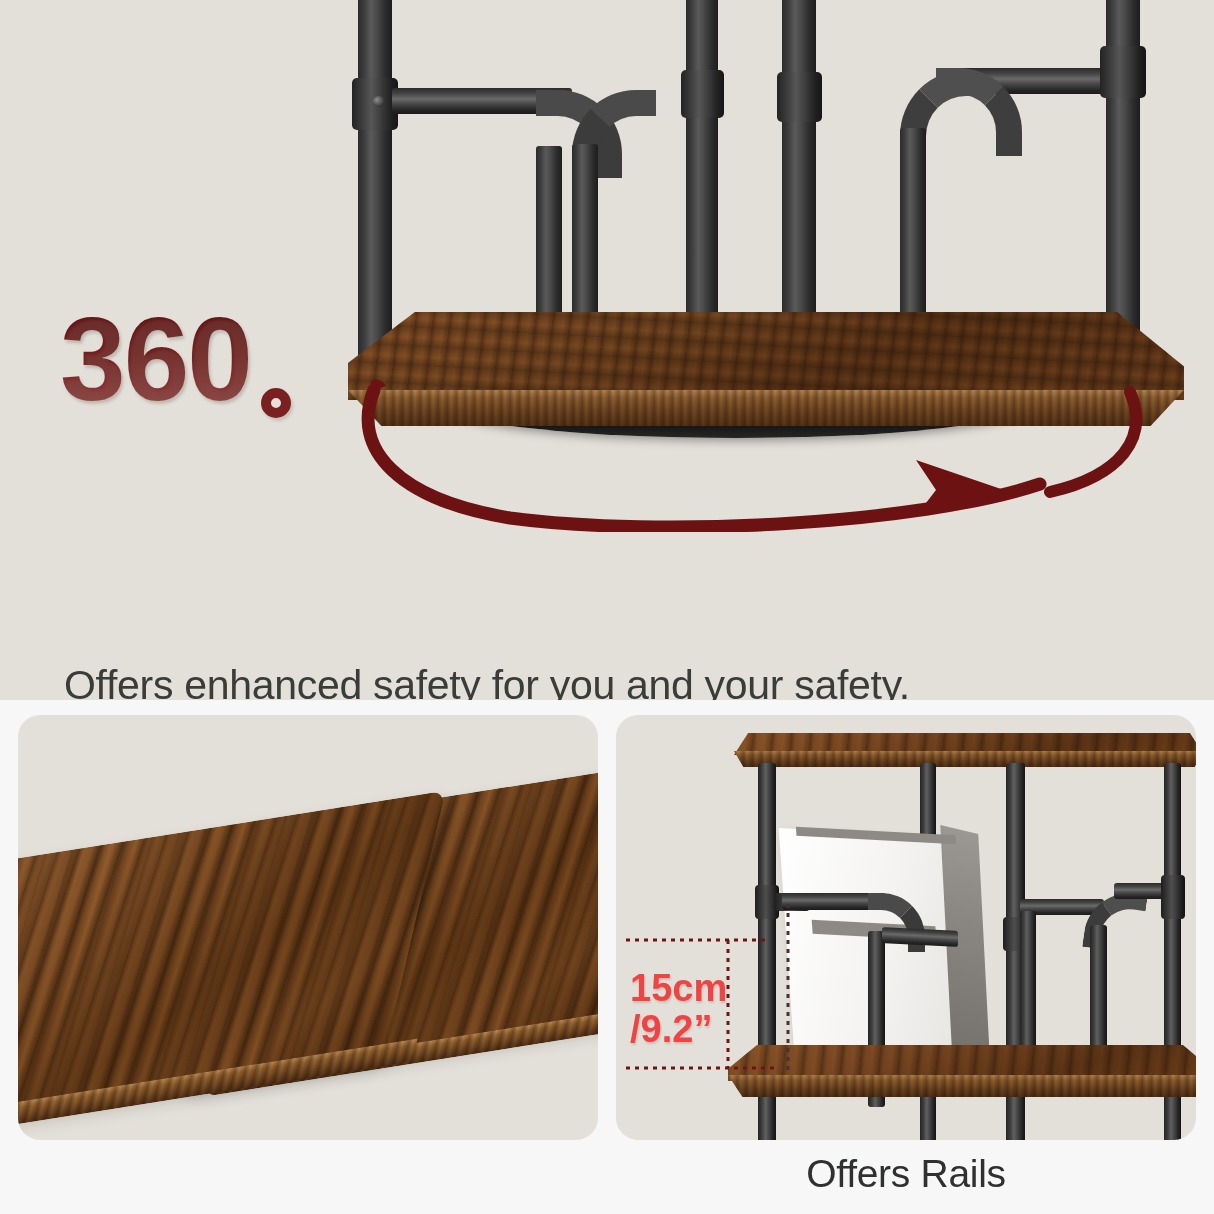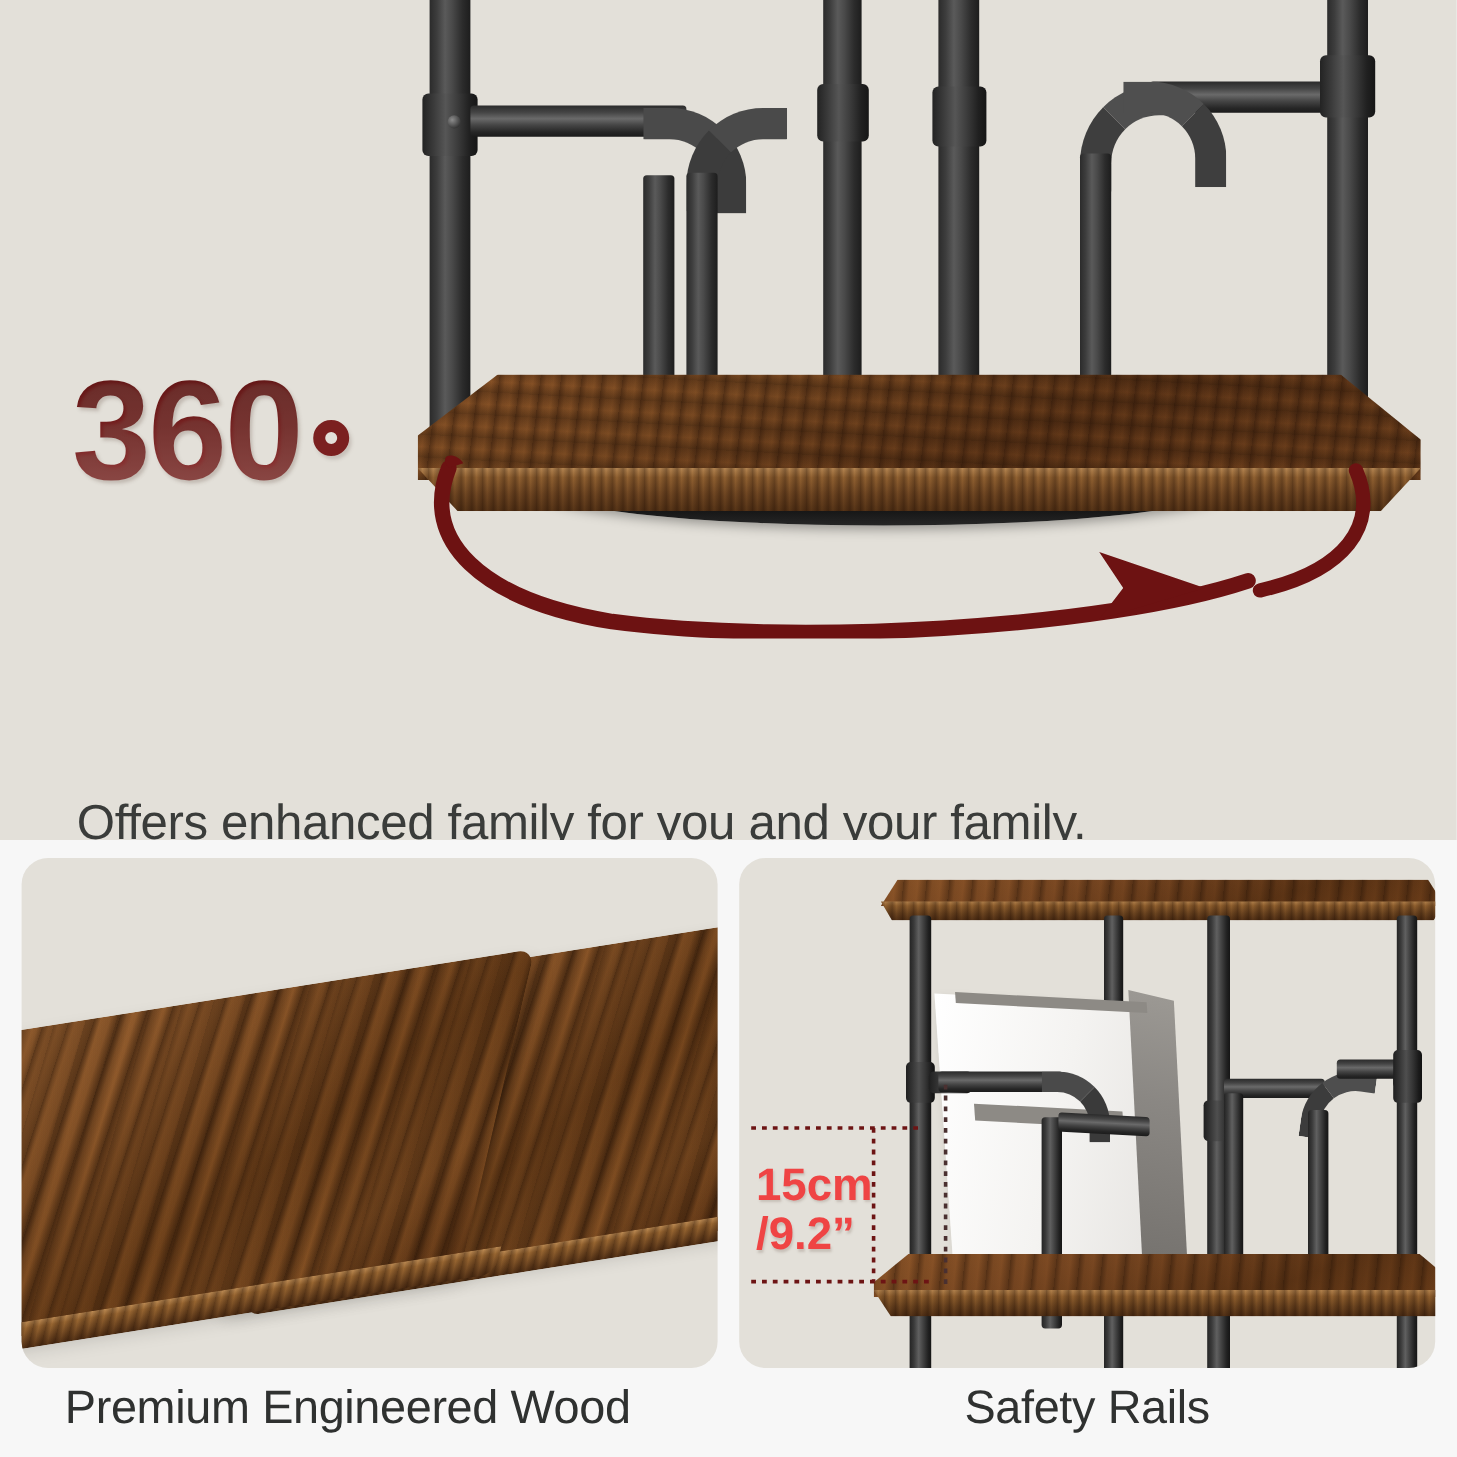--- a/index.html
+++ b/index.html
@@ -94,21 +94,21 @@
     left: 360px; top: 372px;
     width: 790px; height: 160px;
     pointer-events: none;
   }
 
   
   .deg-badge {
     position: absolute;
     left: 60px; top: 300px;
     display: flex;
-    align-items: center;
+    align-items: flex-end;
     text-shadow: 2px 3px 3px rgba(120,100,90,0.30);
   }
   .deg-num {
     font-size: 118px;
     font-weight: bold;
     line-height: 1;
     letter-spacing: -2px;
     background: linear-gradient(to bottom, #5d1212 0%, #761f1f 48%, #9c4444 100%);
     -webkit-background-clip: text;
     background-clip: text;
@@ -300,40 +300,39 @@
     <path d="M 14 18 C 4 6, 20 4, 26 14" fill="#6d1212"></path>
     <path d="M 770 20 C 790 66, 760 104, 690 120" fill="none" stroke="#6d1212" stroke-width="12" stroke-linecap="round"></path>
     <polygon points="556,88 644,118 556,144 576,118" fill="#6d1212"></polygon>
   </svg>
 
   <div class="deg-badge">
     <span class="deg-num">360</span>
     <span class="deg-ring"></span>
   </div>
 
-  <p class="hero-sub">Offers enhanced family for you and your family.</p>
+  <p class="hero-sub">Offers enhanced safety for you and your safety.</p>
 </section>
 
 <section class="cards">
 
   <div class="card card-left">
     <div style="position:absolute;inset:0;">
 
       <div class="board" style="left:186px; top:86px; width:450px; height:250px;
             transform: rotate(-9deg) skewX(-22deg); box-shadow: 6px 8px 14px rgba(0,0,0,0.16);"></div>
       <div class="board-edge" style="left:186px; top:326px; width:450px; height:20px;
             transform: rotate(-9deg) skewX(-22deg);"></div>
 
       <div class="board" style="left:-60px; top:118px; width:460px; height:252px;
             transform: rotate(-9deg) skewX(-22deg); box-shadow: 6px 10px 16px rgba(0,0,0,0.18);"></div>
       <div class="board-edge" style="left:-60px; top:360px; width:460px; height:22px;
             transform: rotate(-9deg) skewX(-22deg);"></div>
     </div>
   </div>
-  <div class="caption cap-left">Premium Engineered Wood</div>
 
   <div class="card card-right">
     <div style="position:absolute;inset:0;">
 
       <div class="rail-shelf" style="left:118px; top:18px; width:470px; height:22px;
             clip-path: polygon(3% 0%, 97% 0%, 100% 100%, 0% 100%);"></div>
       <div class="rail-shelf-edge" style="left:118px; top:36px; width:470px; height:16px;
             clip-path: polygon(0% 0%, 100% 0%, 98% 100%, 2% 100%);"></div>
 
       <div class="post" style="left:142px; top:48px; width:18px; height:382px;"></div>
@@ -371,21 +370,21 @@
       <div class="post" style="left:404px; top:196px; width:16px; height:160px;"></div>
       <div class="post" style="left:474px; top:210px; width:17px; height:150px;"></div>
       <div class="post-collar" style="left:545px; top:160px; width:24px; height:32px;"></div>
 
       <div class="rail-shelf" style="left:112px; top:330px; width:484px; height:36px;
             clip-path: polygon(6% 0%, 94% 0%, 100% 68%, 100% 100%, 0% 100%, 0% 66%);"></div>
       <div class="rail-shelf-edge" style="left:112px; top:360px; width:484px; height:22px;
             clip-path: polygon(0% 0%, 100% 0%, 97% 100%, 3% 100%);"></div>
     </div>
   </div>
-  <div class="caption cap-right">Safety Rails</div>
+  <div class="caption cap-right">Offers Rails</div>
 </section>
 
 <svg class="dim-svg" viewBox="0 0 260 230">
   <line x1="10" y1="40" x2="150" y2="40" stroke="#6d1414" stroke-width="3" stroke-dasharray="4 5"></line>
   <line x1="10" y1="168" x2="160" y2="168" stroke="#6d1414" stroke-width="3" stroke-dasharray="4 5"></line>
   <line x1="112" y1="40" x2="112" y2="168" stroke="#6d1414" stroke-width="3" stroke-dasharray="4 5"></line>
   <line x1="172" y1="4" x2="172" y2="172" stroke="#4a3030" stroke-width="3" stroke-dasharray="4 5"></line>
 </svg>
 <div class="dim-label">
   <div>15cm</div>

